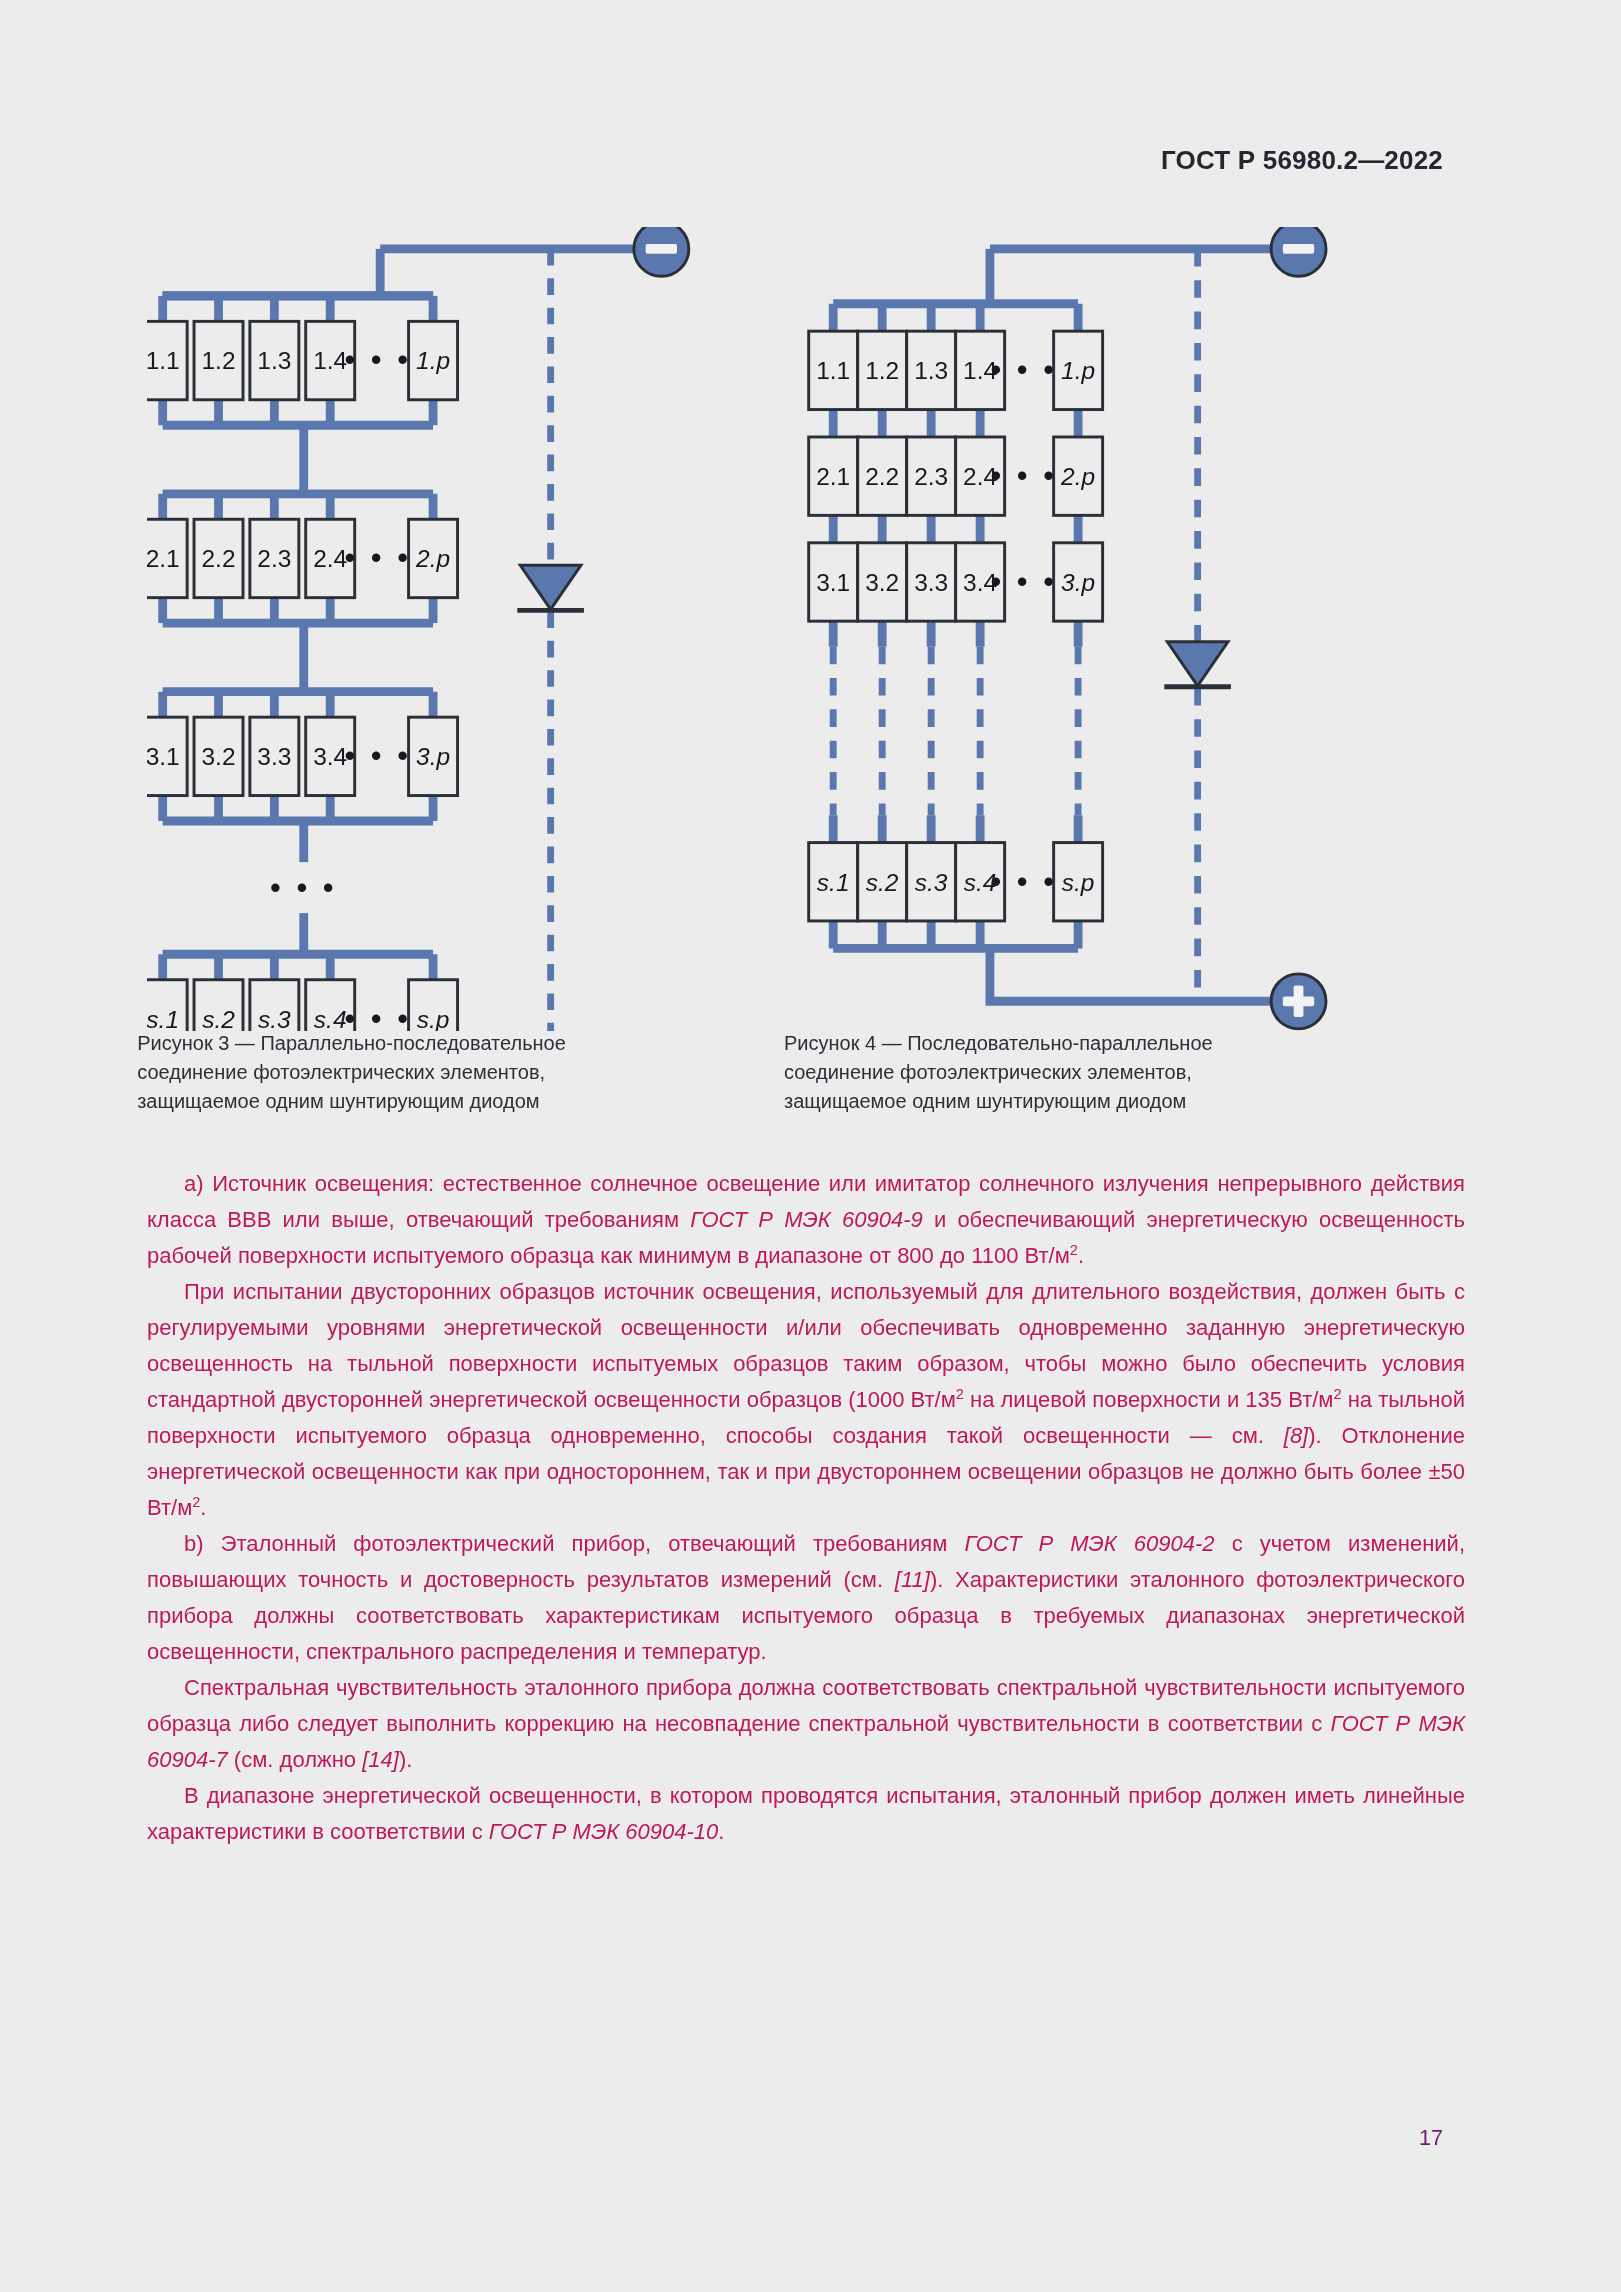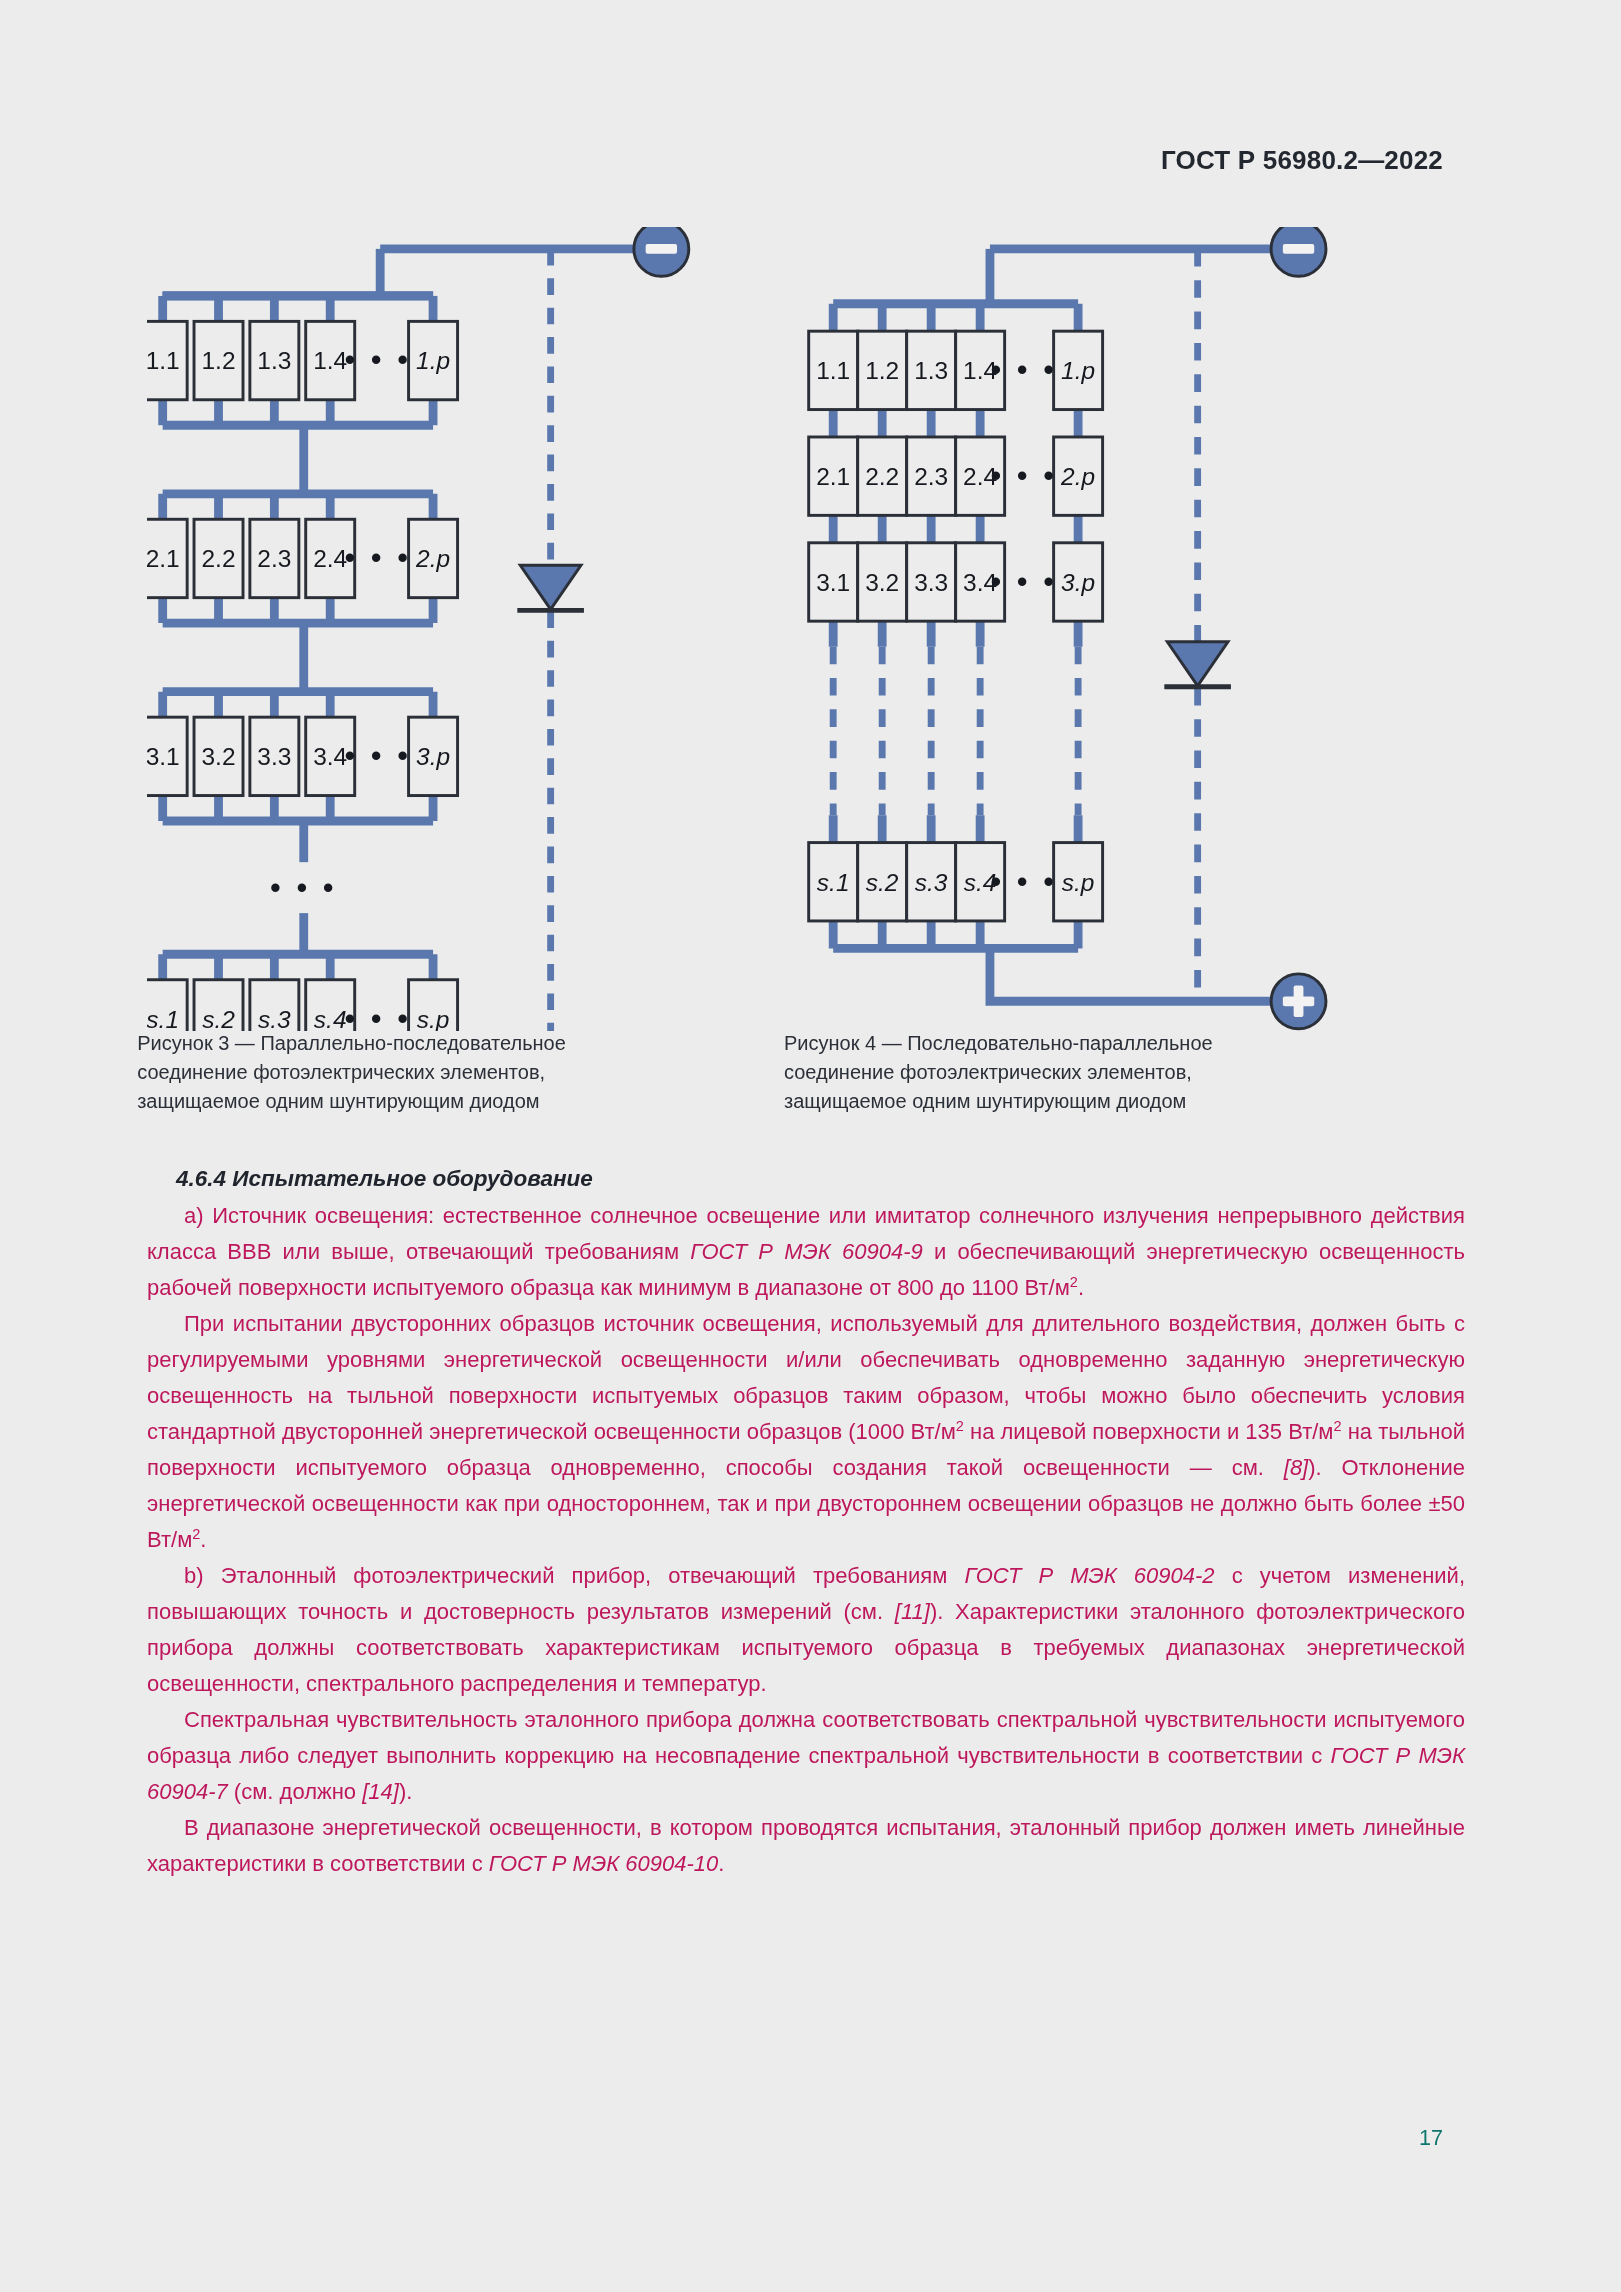--- a/index.html
+++ b/index.html
@@ -76,21 +76,21 @@
     color:#be185d;
     hyphens:none;
   }
   i,.it{font-style:italic;}
   sup{font-size:.66em;vertical-align:super;line-height:0;}
   .pageno{
     position:absolute;
     right:178px;
     top:2125px;
     font-size:21.6px;
-    color:#0f766e;
+    color:#701a75;
   }
 </style>
 </head>
 <body>
 
 <div class="page">
 
   <div class="header">ГОСТ Р 56980.2—2022</div>
 
   <div class="figures">
@@ -334,21 +334,20 @@
     </div>
     <div class="caption right">
       <div>Рисунок 4 — Последовательно-параллельное</div>
       <div>соединение фотоэлектрических элементов,</div>
       <div>защищаемое одним шунтирующим диодом</div>
     </div>
   </div>
 
   <div class="body">
 
-    <h4>4.6.4  Испытательное оборудование</h4>
 
     <p><span>a)  Источник освещения: естественное солнечное освещение или имитатор солнечного излучения непрерывного действия класса BBB или выше, отвечающий требованиям </span><i>ГОСТ Р МЭК 60904-9</i><span> и обеспечивающий энергетическую освещенность рабочей поверхности испытуемого образца как минимум в диапазоне от 800 до 1100 Вт/м</span><sup>2</sup><span>.</span></p>
 
 
     <p><span>При испытании двусторонних образцов источник освещения, используемый для длительного воздействия, должен быть с регулируемыми уровнями энергетической освещенности и/или обеспечивать одновременно заданную энергетическую освещенность на тыльной поверхности испытуемых образцов таким образом, чтобы можно было обеспечить условия стандартной двусторонней энергетической освещенности образцов (1000 Вт/м</span><sup>2</sup><span> на лицевой поверхности и 135 Вт/м</span><sup>2</sup><span> на тыльной поверхности испытуемого образца одновременно, способы создания такой освещенности — см. </span><i>[8]</i><span>). Отклонение энергетической освещенности как при одностороннем, так и при двустороннем освещении образцов не должно быть более ±50 Вт/м</span><sup>2</sup><span>.</span></p>
 
     <p><span>b)  Эталонный фотоэлектрический прибор, отвечающий требованиям </span><i>ГОСТ Р МЭК 60904-2</i><span> с учетом изменений, повышающих точность и достоверность результатов измерений (см. </span><i>[11]</i><span>). Характеристики эталонного фотоэлектрического прибора должны соответствовать характеристикам испытуемого образца в требуемых диапазонах энергетической освещенности, спектрального распределения и температур.</span></p>
 
     <p><span>Спектральная чувствительность эталонного прибора должна соответствовать спектральной чувствительности испытуемого образца либо следует выполнить коррекцию на несовпадение спектральной чувствительности в соответствии с </span><i>ГОСТ Р МЭК 60904-7</i><span> (см. должно </span><i>[14]</i><span>).</span></p>
 

